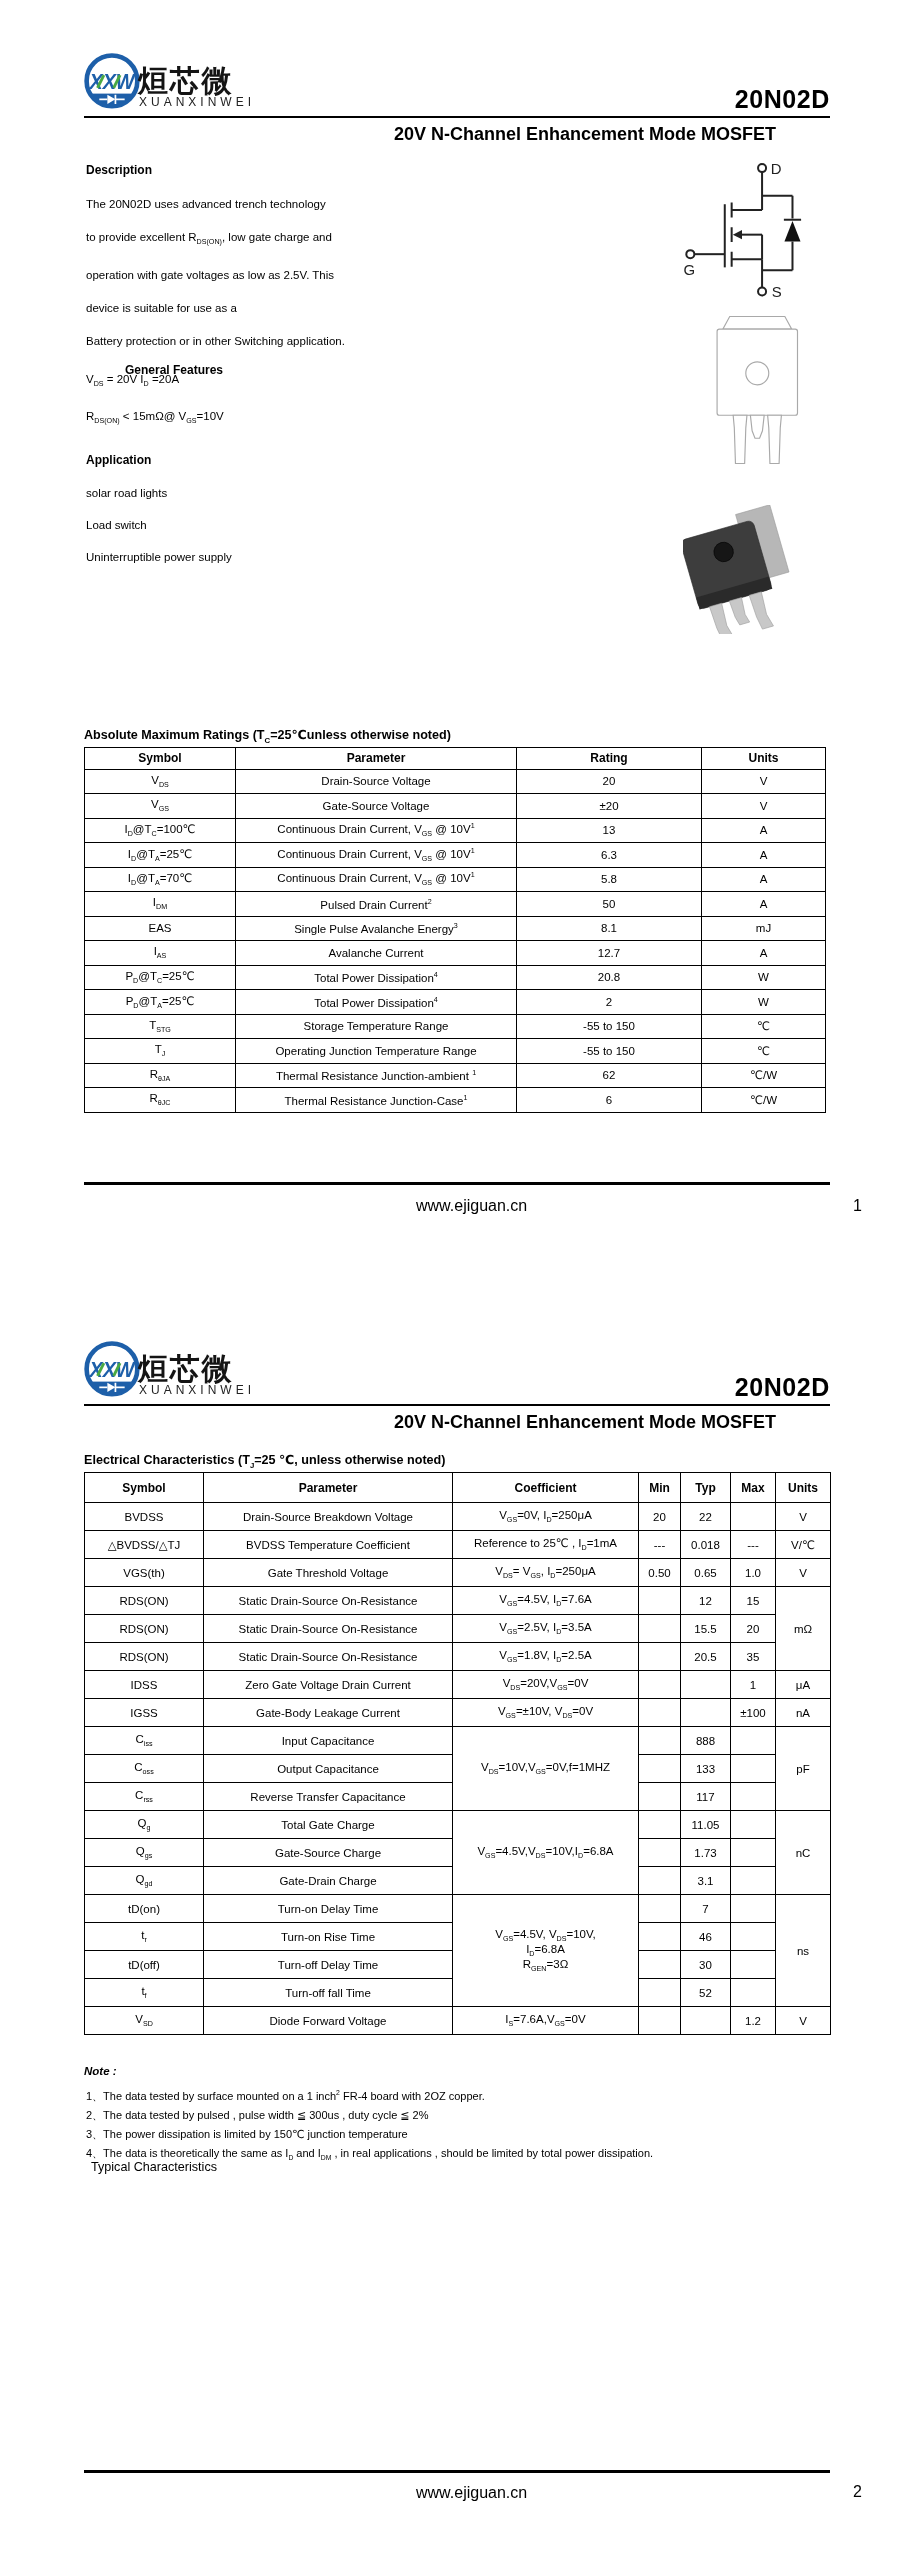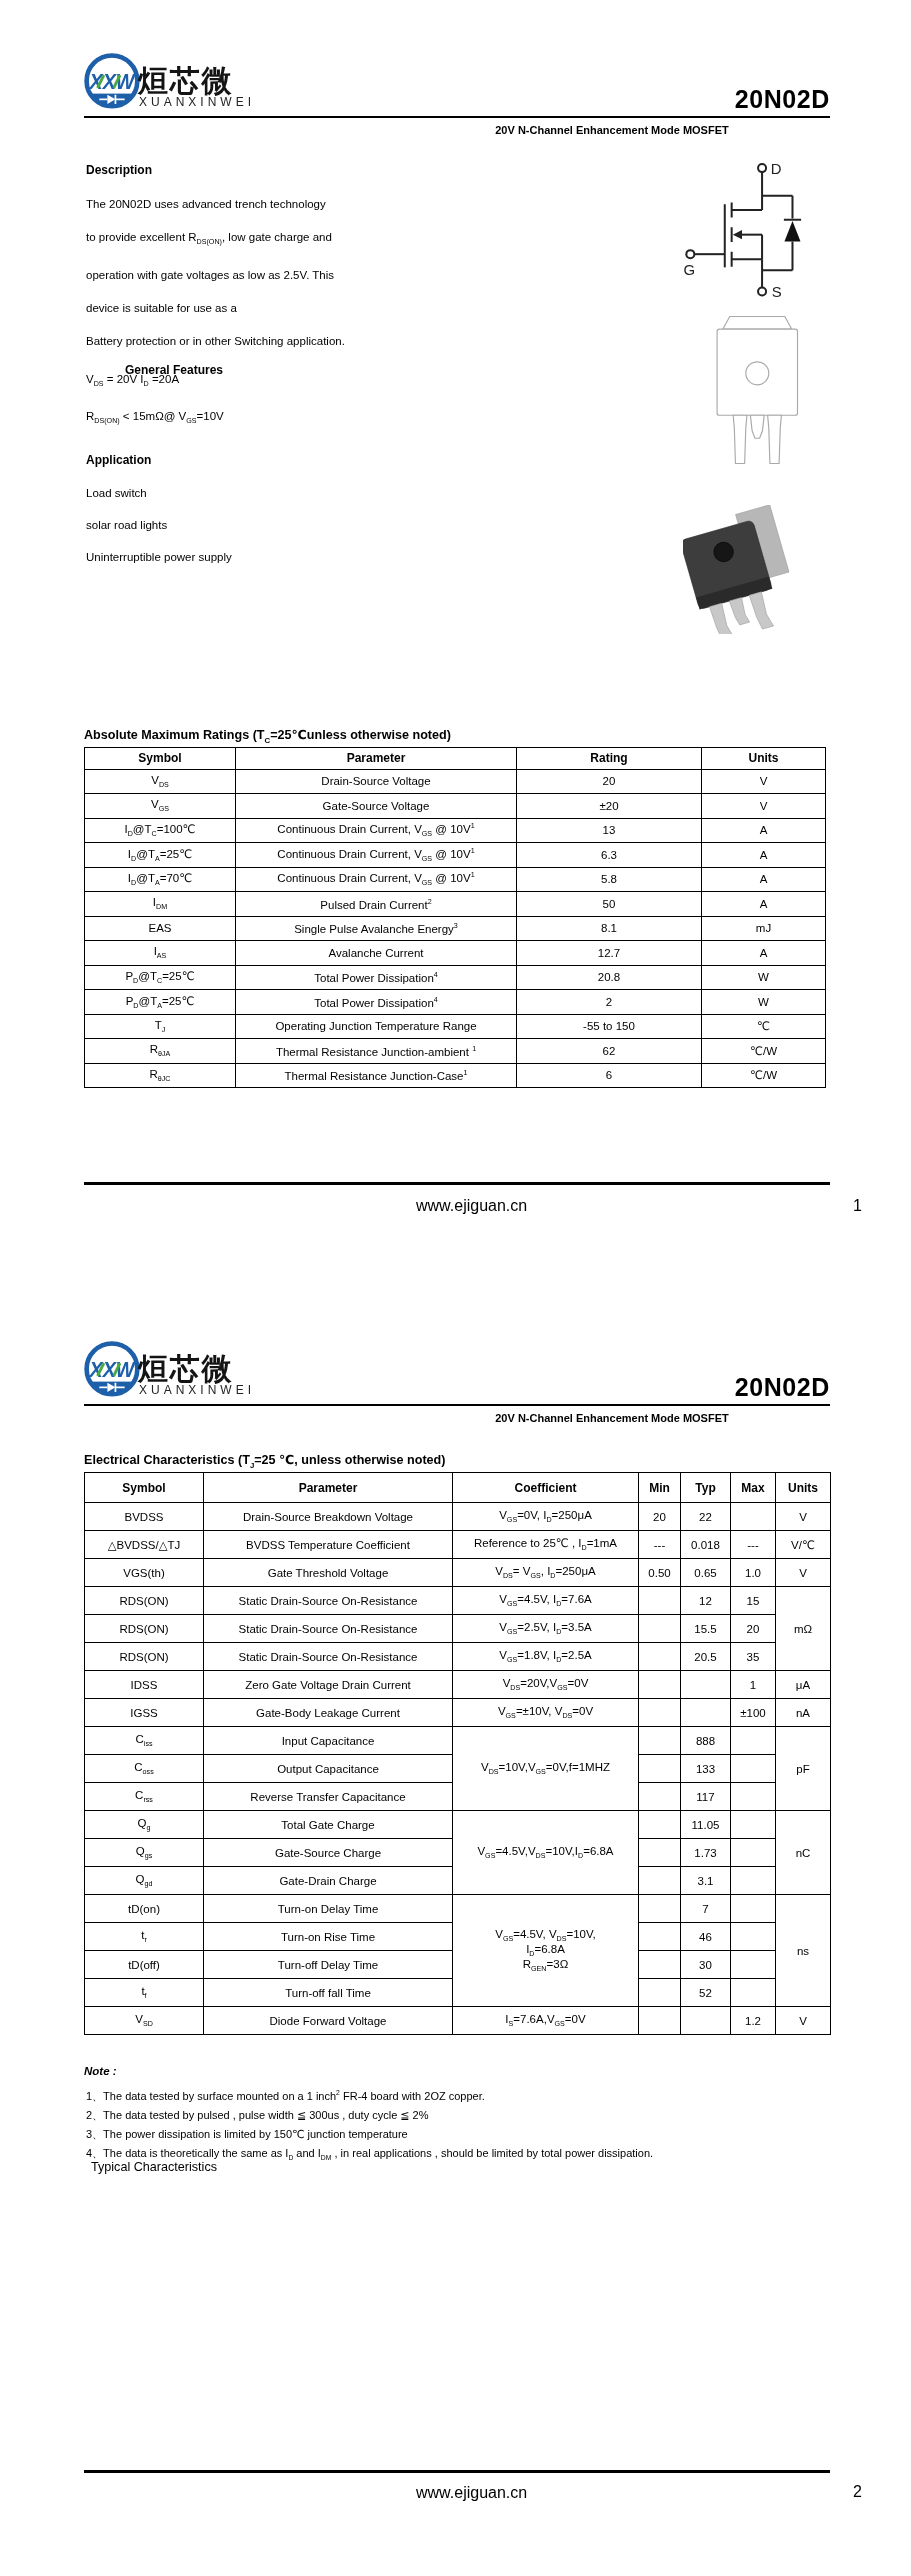--- a/index.html
+++ b/index.html
@@ -1,21 +1,21 @@
 <!DOCTYPE html>
 <html style="font-size:9.2px"><head>
 <meta charset="utf-8">
 <style>
   html,body{margin:0;padding:0;background:#fff;}
   #sheet{position:relative;width:911px;height:2576px;background:#fff;
          font-family:"Liberation Sans","DejaVu Sans",sans-serif;color:#000;overflow:hidden;}
   .abs{position:absolute;}
   .h-rule{background:#000;}
   .doc-title{font-weight:bold;font-size:25px;letter-spacing:0.6px;text-align:right;}
-  .doc-subtitle{font-weight:bold;font-size:11px;text-align:center;}
+  .doc-subtitle{font-weight:bold;font-size:18px;text-align:left;}
   .sec-heading{font-weight:bold;font-size:12px;}
   .big-heading{font-weight:bold;font-size:12.6px;}
   .brand-cn{font-size:30px;font-weight:bold;letter-spacing:1.7px;color:#141414;}
   .brand-en{font-size:12px;letter-spacing:4px;color:#222;}
   table{border-collapse:collapse;table-layout:fixed;background:#fff;}
   .dtable{border:1.4px solid #000;}
   .dtable th,.dtable td{border:0.9px solid #000;text-align:center;vertical-align:middle;
                         padding:0 3.4px;overflow:hidden;white-space:pre-line;}
   .dtable th{font-size:12px;font-weight:bold;}
   .dtable td{font-size:11.5px;}
@@ -71,22 +71,22 @@
       </div>
 
     <div class="abs sec-heading" style="left:86px;top:363px;margin-left:39px;">General Features</div>
     <div class="abs" style="left:86px;top:363px;width:499px;">
         <div class="gf-line">V<sub>DS</sub> = 20V  I<sub>D</sub> =20A</div>
         <div class="gf-line">R<sub>DS(ON)</sub> &lt; 15mΩ@ V<sub>GS</sub>=10V</div>
       </div>
 
     <div class="abs sec-heading" style="left:86px;top:453px;">Application</div>
     <div class="abs" style="left:86px;top:477px;width:499px;">
+        <div class="app-line">solar road lights</div>
         <div class="app-line">Load switch</div>
-        <div class="app-line">solar road lights</div>
         <div class="app-line">Uninterruptible power supply</div>
       </div>
 
     <div class="abs" style="left:680px;top:161px;width:132px;height:141px;">
       <svg width="132" height="141" viewBox="0 0 230 245" stroke="#222" stroke-width="3.5" fill="none">
         <path d="M78 75 V185"></path>
         <path d="M90 72 V98 M90 115 V141 M90 158 V184"></path>
         <path d="M90 85 H143 M143 85 V19"></path>
         <circle cx="143" cy="12" r="7" fill="#fff"></circle>
         <path d="M143 128 H106"></path>
@@ -204,20 +204,26 @@
             <td>20.8</td>
             <td>W</td>
           </tr>
           <tr>
             <td>P<sub>D</sub>@T<sub>A</sub>=25℃</td>
             <td>Total Power Dissipation<sup>4</sup></td>
             <td>2</td>
             <td>W</td>
           </tr>
           <tr>
+            <td>T<sub>STG</sub></td>
+            <td>Storage Temperature Range</td>
+            <td>-55 to 150</td>
+            <td>℃</td>
+          </tr>
+          <tr>
             <td>T<sub>J</sub></td>
             <td>Operating Junction Temperature Range</td>
             <td>-55 to 150</td>
             <td>℃</td>
           </tr>
           <tr>
             <td>R<sub>θJA</sub></td>
             <td>Thermal Resistance Junction-ambient <sup>1</sup></td>
             <td>62</td>
             <td>℃/W</td>

